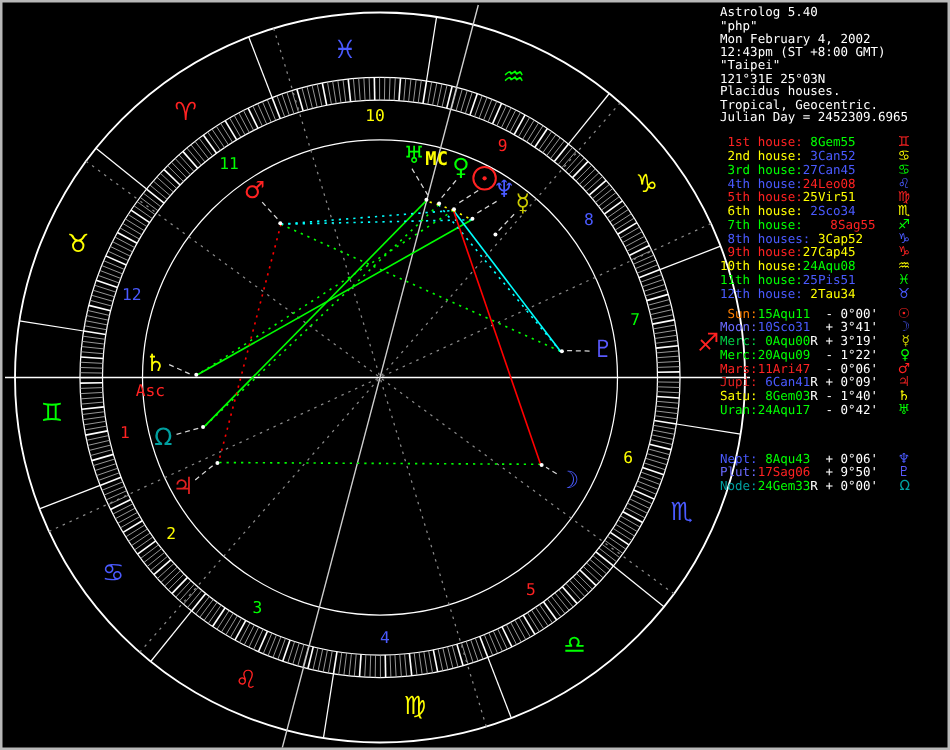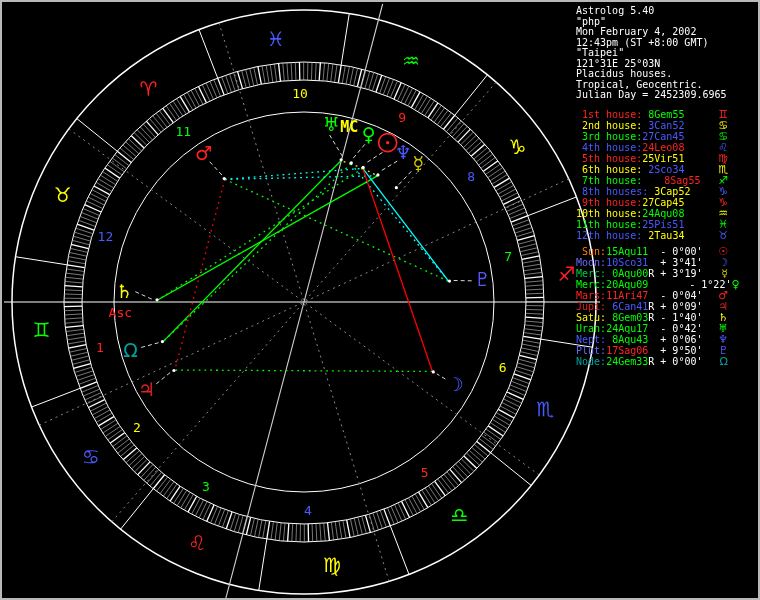--- a/index.html
+++ b/index.html
@@ -509,24 +509,24 @@
         <div class="srow"><span class="lbl" style="color: rgb(74, 90, 255);"> 8th houses:</span><span class="val" style="color: rgb(255, 255, 0);">3Cap52</span><span class="g" style="color: rgb(74, 90, 255);">♑</span></div>
         <div class="srow"><span class="lbl" style="color: rgb(255, 34, 34);"> 9th house:</span><span class="val" style="color: rgb(255, 255, 0);">27Cap45</span><span class="g" style="color: rgb(255, 34, 34);">♑</span></div>
         <div class="srow"><span class="lbl" style="color: rgb(255, 255, 0);">10th house:</span><span class="val" style="color: rgb(0, 255, 0);">24Aqu08</span><span class="g" style="color: rgb(255, 255, 0);">♒</span></div>
         <div class="srow"><span class="lbl" style="color: rgb(0, 255, 0);">11th house:</span><span class="val" style="color: rgb(74, 90, 255);">25Pis51</span><span class="g" style="color: rgb(0, 255, 0);">♓</span></div>
         <div class="srow"><span class="lbl" style="color: rgb(74, 90, 255);">12th house:</span><span class="val" style="color: rgb(255, 255, 0);">2Tau34</span><span class="g" style="color: rgb(74, 90, 255);">♉</span></div>
       </div>
     <div id="planet-block" class="block">
         <div class="srow"><span class="lbl" style="color: rgb(255, 128, 0);"> Sun:</span><span class="val" style="color: rgb(0, 255, 0);">15Aqu11</span><span class="rflag" style="color: rgb(255, 255, 255);"> </span><span class="delta" style="color: rgb(255, 255, 255);"> - 0°00'</span><span class="g" style="color: rgb(255, 34, 34);">☉</span></div>
         <div class="srow"><span class="lbl" style="color: rgb(106, 106, 255);">Moon:</span><span class="val" style="color: rgb(74, 90, 255);">10Sco31</span><span class="rflag" style="color: rgb(255, 255, 255);"> </span><span class="delta" style="color: rgb(255, 255, 255);"> + 3°41'</span><span class="g" style="color: rgb(74, 90, 255);">☽</span></div>
         <div class="srow"><span class="lbl" style="color: rgb(0, 204, 68);">Merc:</span><span class="val" style="color: rgb(0, 255, 0);">0Aqu00</span><span class="rflag" style="color: rgb(255, 255, 255);">R</span><span class="delta" style="color: rgb(255, 255, 255);"> + 3°19'</span><span class="g" style="color: rgb(204, 204, 0);">☿</span></div>
-        <div class="srow"><span class="lbl" style="color: rgb(0, 255, 0);">Merc:</span><span class="val" style="color: rgb(0, 255, 0);">20Aqu09</span><span class="rflag" style="color: rgb(255, 255, 255);"> </span><span class="delta" style="color: rgb(255, 255, 255); margin-left: 29px;"> - 1°22'</span><span class="g" style="color: rgb(0, 255, 0);">♀</span></div>
-        <div class="srow"><span class="lbl" style="color: rgb(255, 34, 34);">Mars:</span><span class="val" style="color: rgb(255, 34, 34);">11Ari47</span><span class="rflag" style="color: rgb(255, 255, 255);"> </span><span class="delta" style="color: rgb(255, 255, 255);"> - 0°04'</span><span class="g" style="color: rgb(255, 34, 34);">♂</span></div>
+        <div class="srow"><span class="lbl" style="color: rgb(0, 255, 0);">Merc:</span><span class="val" style="color: rgb(0, 255, 0);">20Aqu09</span><span class="rflag" style="color: rgb(255, 255, 255);"> </span><span class="delta" style="color: rgb(255, 255, 255);"> - 1°22'</span><span class="g" style="color: rgb(0, 255, 0);">♀</span></div>
+        <div class="srow"><span class="lbl" style="color: rgb(255, 34, 34);">Mars:</span><span class="val" style="color: rgb(255, 34, 34);">11Ari47</span><span class="rflag" style="color: rgb(255, 255, 255);"> </span><span class="delta" style="color: rgb(255, 255, 255);"> - 0°06'</span><span class="g" style="color: rgb(255, 34, 34);">♂</span></div>
         <div class="srow"><span class="lbl" style="color: rgb(224, 32, 32);">Jupi:</span><span class="val" style="color: rgb(74, 90, 255);">6Can41</span><span class="rflag" style="color: rgb(255, 255, 255);">R</span><span class="delta" style="color: rgb(255, 255, 255);"> + 0°09'</span><span class="g" style="color: rgb(224, 32, 32);">♃</span></div>
         <div class="srow"><span class="lbl" style="color: rgb(255, 255, 0);">Satu:</span><span class="val" style="color: rgb(0, 255, 0);">8Gem03</span><span class="rflag" style="color: rgb(255, 255, 255);">R</span><span class="delta" style="color: rgb(255, 255, 255);"> - 1°40'</span><span class="g" style="color: rgb(255, 255, 0);">♄</span></div>
         <div class="srow"><span class="lbl" style="color: rgb(0, 255, 0);">Uran:</span><span class="val" style="color: rgb(0, 255, 0);">24Aqu17</span><span class="rflag" style="color: rgb(255, 255, 255);"> </span><span class="delta" style="color: rgb(255, 255, 255);"> - 0°42'</span><span class="g" style="color: rgb(0, 255, 0);">♅</span></div>
-        <div class="srow"><span class="lbl" style="color: rgb(74, 90, 255);">Nept:</span><span class="val" style="color: rgb(0, 255, 0);">8Aqu43</span><span class="rflag" style="color: rgb(255, 255, 255);"> </span><span class="delta" style="color: rgb(255, 255, 255);"> + 0°06'</span><span class="g" style="color: rgb(74, 90, 255);">♆</span></div>
+        <div class="srow"><span class="lbl" style="color: rgb(74, 90, 255); margin-top: 28px;">Nept:</span><span class="val" style="color: rgb(0, 255, 0);">8Aqu43</span><span class="rflag" style="color: rgb(255, 255, 255);"> </span><span class="delta" style="color: rgb(255, 255, 255);"> + 0°06'</span><span class="g" style="color: rgb(74, 90, 255);">♆</span></div>
         <div class="srow"><span class="lbl" style="color: rgb(106, 106, 255);">Plut:</span><span class="val" style="color: rgb(255, 34, 34);">17Sag06</span><span class="rflag" style="color: rgb(255, 255, 255);"> </span><span class="delta" style="color: rgb(255, 255, 255);"> + 9°50'</span><span class="g" style="color: rgb(90, 90, 255);">♇</span></div>
         <div class="srow"><span class="lbl" style="color: rgb(0, 160, 160);">Node:</span><span class="val" style="color: rgb(0, 255, 0);">24Gem33</span><span class="rflag" style="color: rgb(255, 255, 255);">R</span><span class="delta" style="color: rgb(255, 255, 255);"> + 0°00'</span><span class="g" style="color: rgb(0, 160, 160);">Ω</span></div>
       </div>
 
   </div>
 </div>
 
 </body></html>

